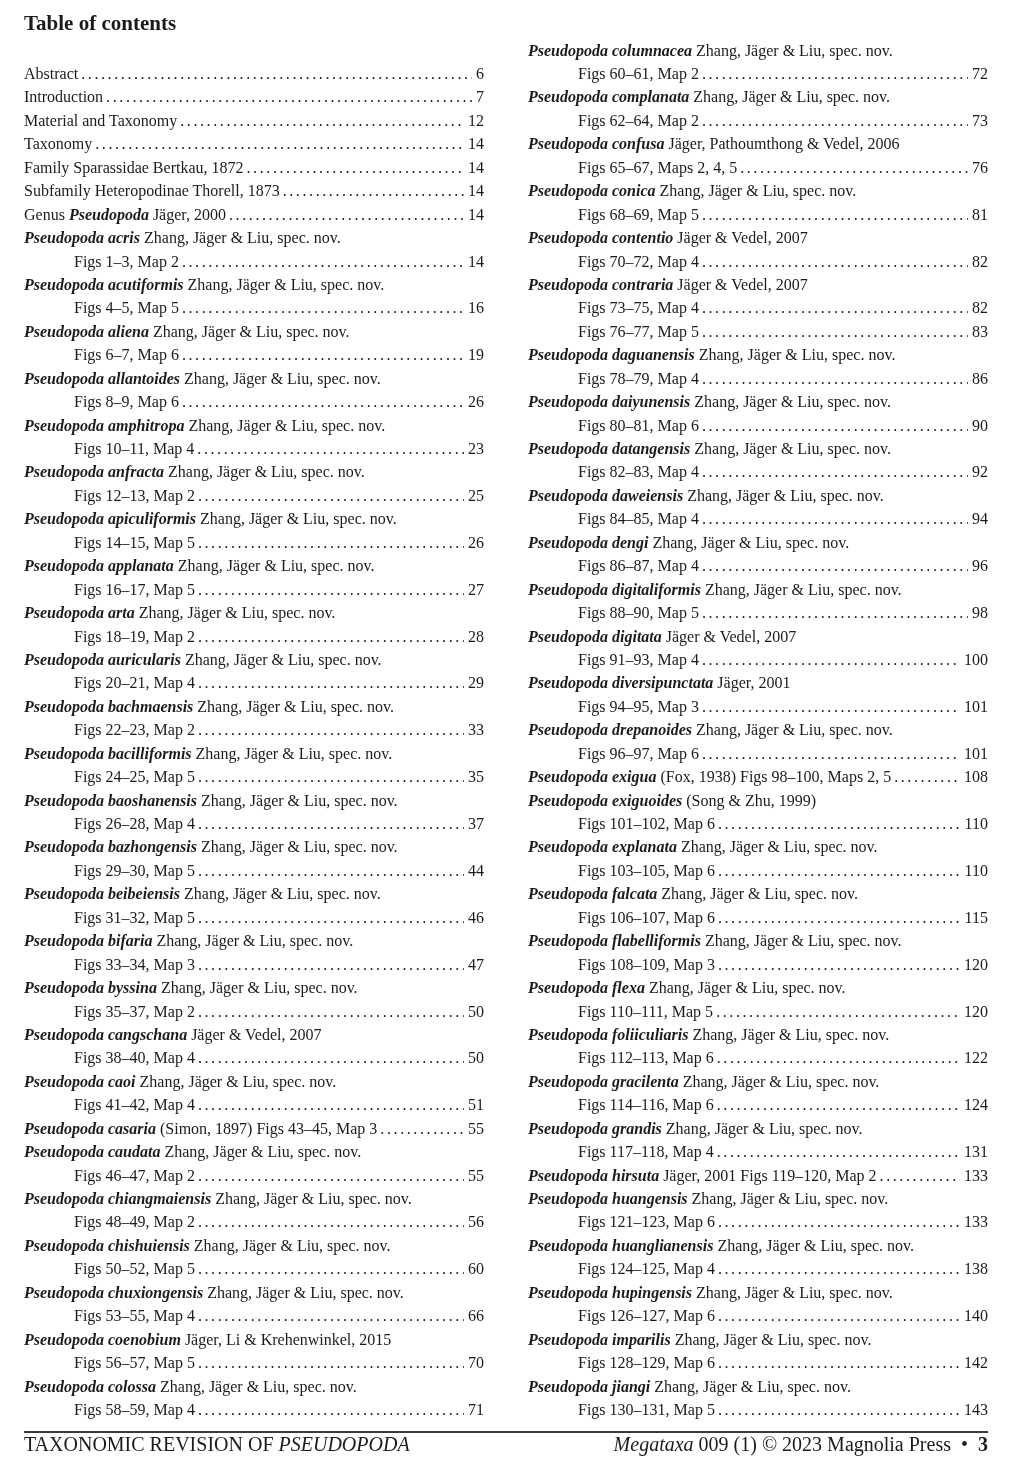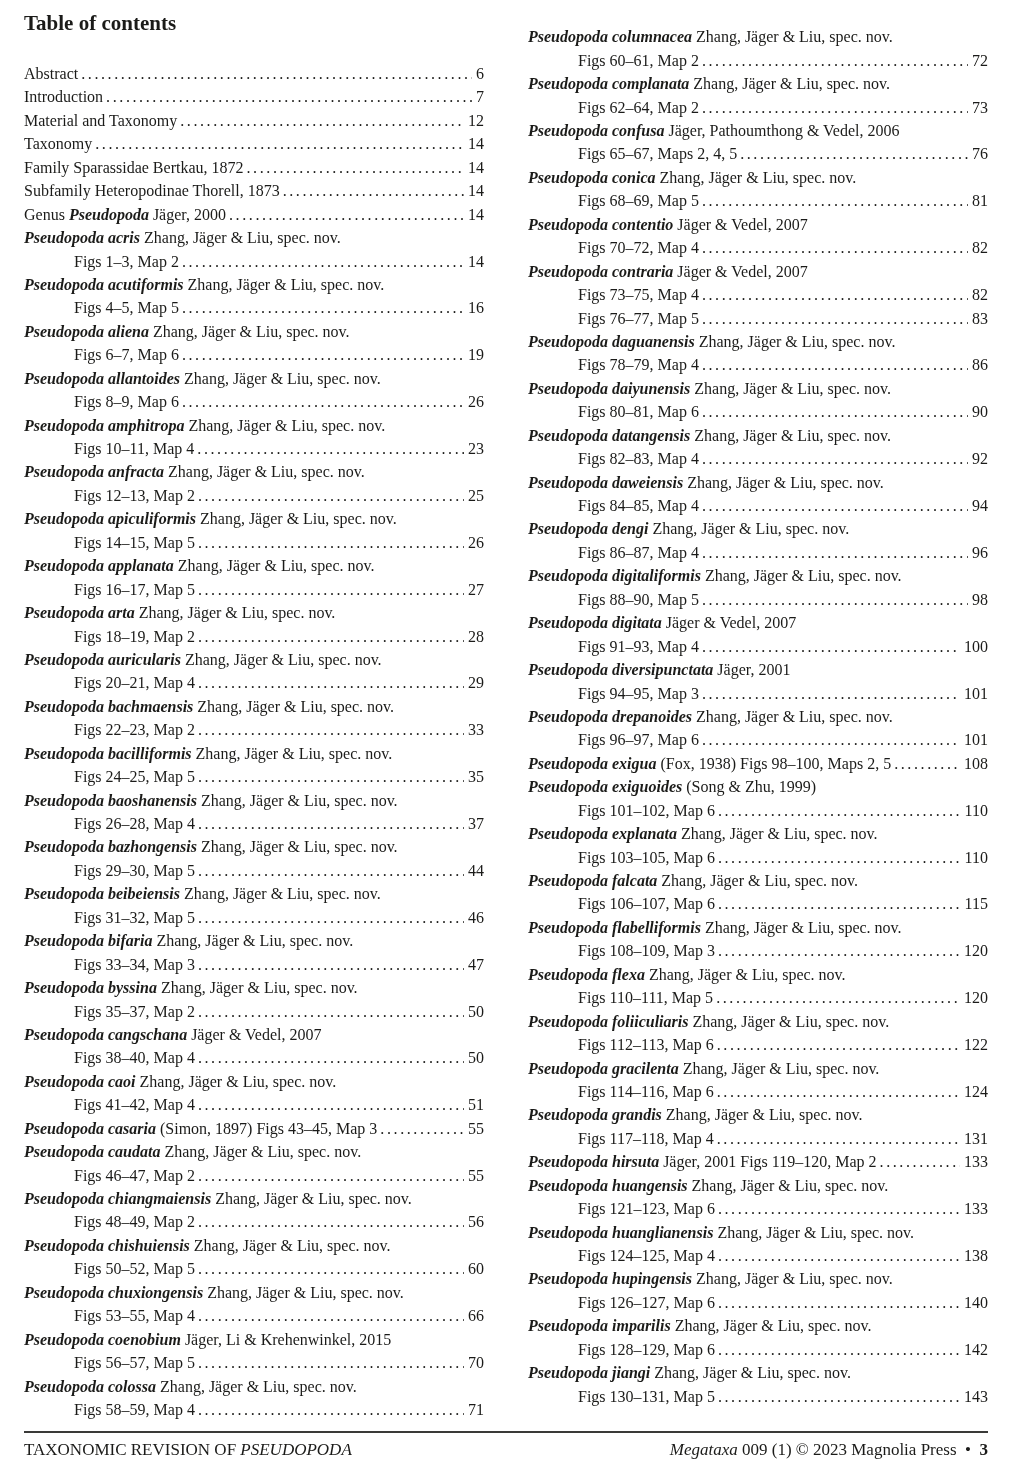--- a/index.html
+++ b/index.html
@@ -12,21 +12,21 @@
     background:#ffffff;
     font-family:"Liberation Serif","DejaVu Serif",serif;
     color:var(--text);
     position:relative;
     overflow:hidden;
   }
   .columns{
     display:flex;
     gap:44px;
     padding:8px 36px 0 24px;
-    align-items:center;
+    align-items:flex-end;
   }
   .col{flex:1 1 0;min-width:0;}
   .col-right{padding-top:4px;}
   .title{
     font-size:21px;
     font-weight:bold;
     line-height:31px;
     margin:0 0 23px 0;
   }
   .toc-line{
@@ -58,25 +58,24 @@
     margin-left:4px;
     text-align:right;
     flex:0 0 auto;
   }
   .footer{
     position:absolute;
     left:24px;
     right:36px;
     top:1431px;
     border-top:2px solid var(--rule);
-    padding-top:7px;
     display:flex;
     justify-content:space-between;
     align-items:flex-start;
-    font-size:17px;
+    font-size:20px;
     white-space:nowrap;
   }
 </style>
 </head>
 <body>
 
 <div class="page">
   <div class="columns">
     <div class="col col-left">
       <h1 class="title">Table of contents</h1>

